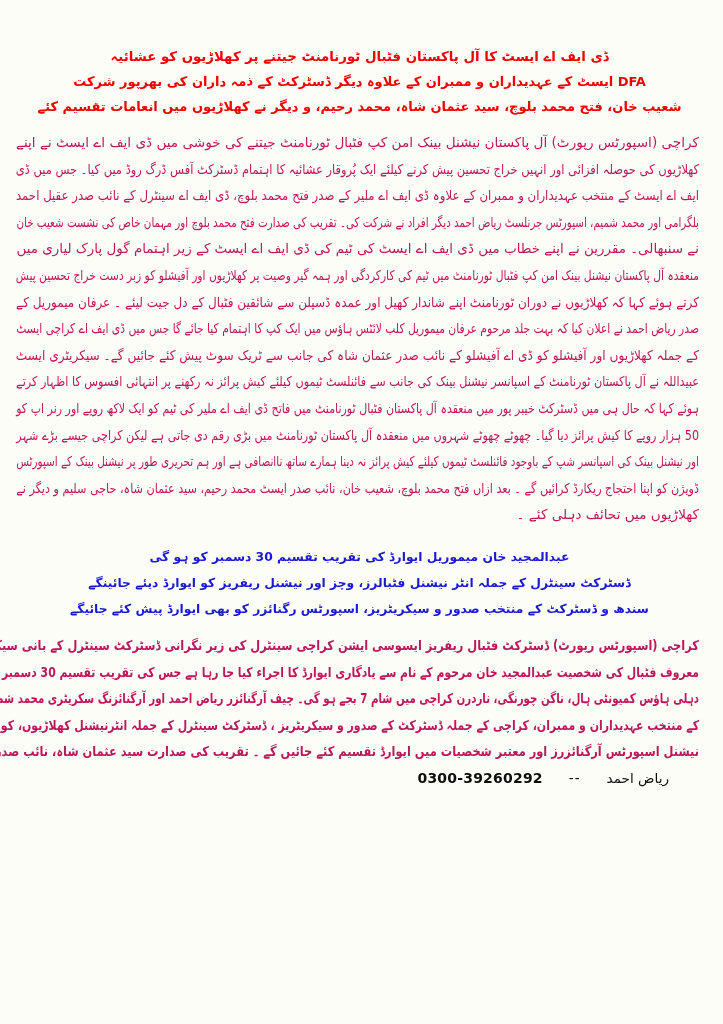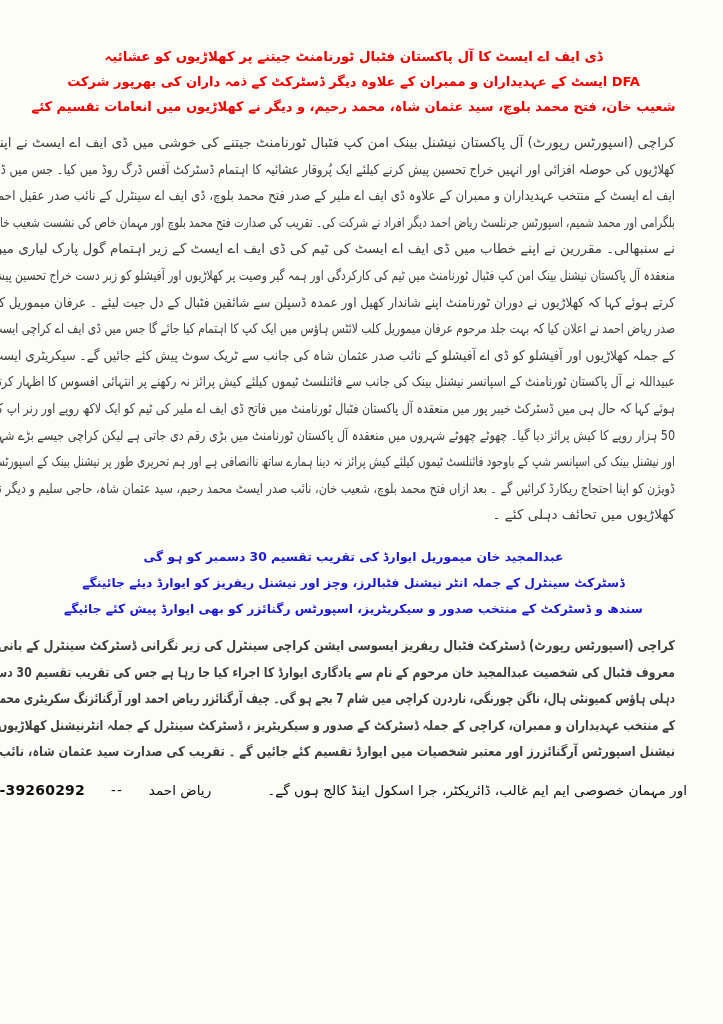--- a/index.html
+++ b/index.html
@@ -13,21 +13,21 @@
     background: #fcfdf6;
     font-family: "DejaVu Sans", sans-serif;
     overflow: hidden;
   }
 
   .page {
     position: relative;
     width: 723px;
     height: 1024px;
     box-sizing: border-box;
-    padding: 44px 34px 16px 18px;
+    padding: 44px 22px 16px 18px;
     background: #fcfdf6;
     border-radius: 8px;
   }
 
   
   .headline-block {
     margin: 0 0 10px 0;
   }
   .headline-line {
     direction: rtl;
@@ -41,24 +41,24 @@
   }
   .headline-line.l1 { font-size: 13.4px; }
   .headline-line.l2 { font-size: 13.1px; }
   .headline-line.l3 { font-size: 13.1px; }
 
   
   .body-para {
     direction: rtl;
     text-align: justify;
     text-align-last: justify;
-    color: #404040;
+    color: #be185d;
     font-size: 13.6px;
     line-height: 26.6px;
-    margin: 12px;
+    margin: 0;
     padding: 0 2px;
   }
   .body-para .line {
     display: block;
     text-align: justify;
     text-align-last: justify;
     white-space: nowrap;
   }
   .body-para .line.last {
     text-align-last: right;
@@ -157,19 +157,18 @@
 
   <div class="body-para para-2">
     <span class="line" style="display: block; transform-origin: right center; transform: scaleX(0.8401);">کراچی (اسپورٹس رپورٹ)  ڈسٹرکٹ فٹبال ریفریز ایسوسی ایشن کراچی سینٹرل کی زیر نگرانی ڈسٹرکٹ سینٹرل کے بانی سیکریٹری اور ملک کی</span>
     <span class="line" style="display: block; transform-origin: right center; transform: scaleX(0.7988);">معروف فٹبال کی شخصیت عبدالمجید خان مرحوم کے نام سے یادگاری ایوارڈ کا اجراء کیا جا رہا ہے جس کی تقریب تقسیم 30 دسمبر 2012 (بروز اتوار)</span>
     <span class="line" style="display: block; transform-origin: right center; transform: scaleX(0.7547);">دہلی ہاؤس کمیونٹی ہال، ناگن چورنگی، ناردرن کراچی میں شام 7 بجے ہو گی۔ چیف آرگنائزر ریاض احمد اور آرگنائزنگ سکریٹری محمد شمیم کے مطابق سندھ</span>
     <span class="line" style="display: block; transform-origin: right center; transform: scaleX(0.8045);">کے منتخب عہدیداران و ممبران، کراچی کے جملہ ڈسٹرکٹ کے صدور و سیکریٹریز ، ڈسٹرکٹ سینٹرل کے جملہ انٹرنیشنل کھلاڑیوں، کوچز، نیشنل ریفریز،</span>
     <span class="line last" style="display: block; transform-origin: right center; transform: scaleX(0.8391);">نیشنل اسپورٹس آرگنائزرز اور معتبر شخصیات میں ایوارڈ تقسیم کئے جائیں گے ۔ تقریب کی صدارت سید عثمان شاہ، نائب صدر ڈی ایف اے ایسٹ</span>
   </div>
 
   <div class="contact-line">
-    <span class="contact-text">اور مہمان خصوصی ایم ایم غالب، ڈائریکٹر، جرا اسکول اینڈ کالج ہوں گے۔</span>
     <span class="contact-name">ریاض احمد</span>
     <span class="contact-sep">--</span>
     <span class="contact-phone num">0300-39260292</span>
   </div>
 
 </div>
 
 </body></html>

